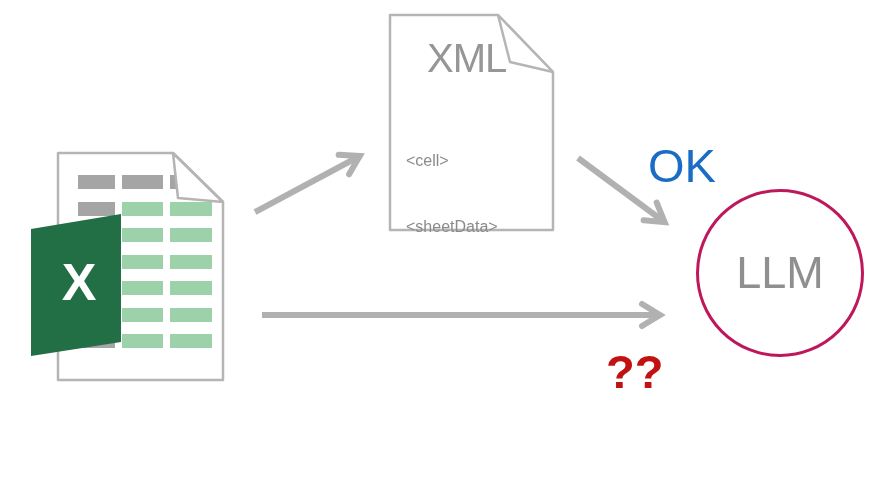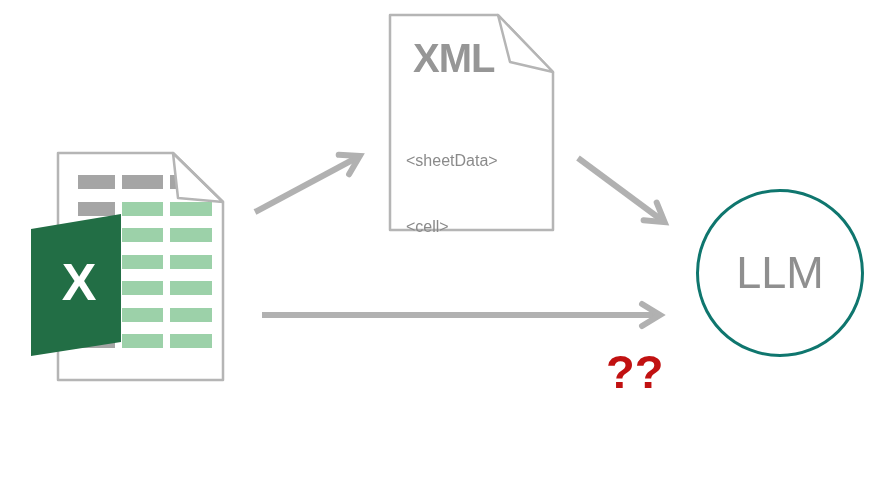--- a/index.html
+++ b/index.html
@@ -8,32 +8,32 @@
     width: 886px;
     height: 500px;
     background: #ffffff;
     overflow: hidden;
     font-family: "Liberation Sans", sans-serif;
   }
   .layer { position: absolute; left: 0; top: 0; }
   .excel-svg { position: absolute; left: 25px; top: 140px; }
   .xml-svg   { position: absolute; left: 385px; top: 10px; }
   .xml-title {
-    position: absolute; left: 413px; top: 36px;
-    font-size: 40px; letter-spacing: -1px; color: #969696; font-weight: bold;
+    position: absolute; left: 427px; top: 36px;
+    font-size: 40px; letter-spacing: -1px; color: #969696;
   }
   .xml-lines {
     position: absolute; left: 406px; top: 106px;
     font-size: 16px; line-height: 22px; color: #8a8a8a;
     white-space: pre;
   }
   .llm-circle {
     position: absolute; left: 696px; top: 189px;
     width: 168px; height: 168px; box-sizing: border-box;
-    border: 3px solid #0f766e; border-radius: 50%;
+    border: 3px solid #be185d; border-radius: 50%;
     display: flex; align-items: center; justify-content: center;
   }
   .llm-label { font-size: 45px; color: #8f8f8f; letter-spacing: 0px; }
   .ok-label {
     position: absolute; left: 648px; top: 138px;
     font-size: 47px; color: #1b6cc4;
   }
   .qq-label {
     position: absolute; left: 606px; top: 344px;
     font-size: 47px; font-weight: bold; color: #c11111;
@@ -96,24 +96,25 @@
   </svg>
 
   <svg class="xml-svg" width="175" height="228" viewBox="0 0 175 228">
     <path d="M5,5 L113,5 L168,62 L168,220 L5,220 Z" fill="#ffffff" stroke="#b5b5b5" stroke-width="2.5" stroke-linejoin="round"></path>
     <path d="M113,5 L125,52 L168,62 Z" fill="#ffffff" stroke="#b5b5b5" stroke-width="2.5" stroke-linejoin="round"></path>
   </svg>
 
   <div class="xml-title">XML</div>
 
   <div class="xml-lines">
+    <div>&lt;cell&gt;</div>
     <div>&lt;sheetData&gt;</div>
-    <div>&lt;cell&gt;</div>
   </div>
 
   <div class="llm-circle">
     <span class="llm-label">LLM</span>
   </div>
 
+  <div class="ok-label">OK</div>
 
   <div class="qq-label">??</div>
 
 </div>
 
 </body></html>

